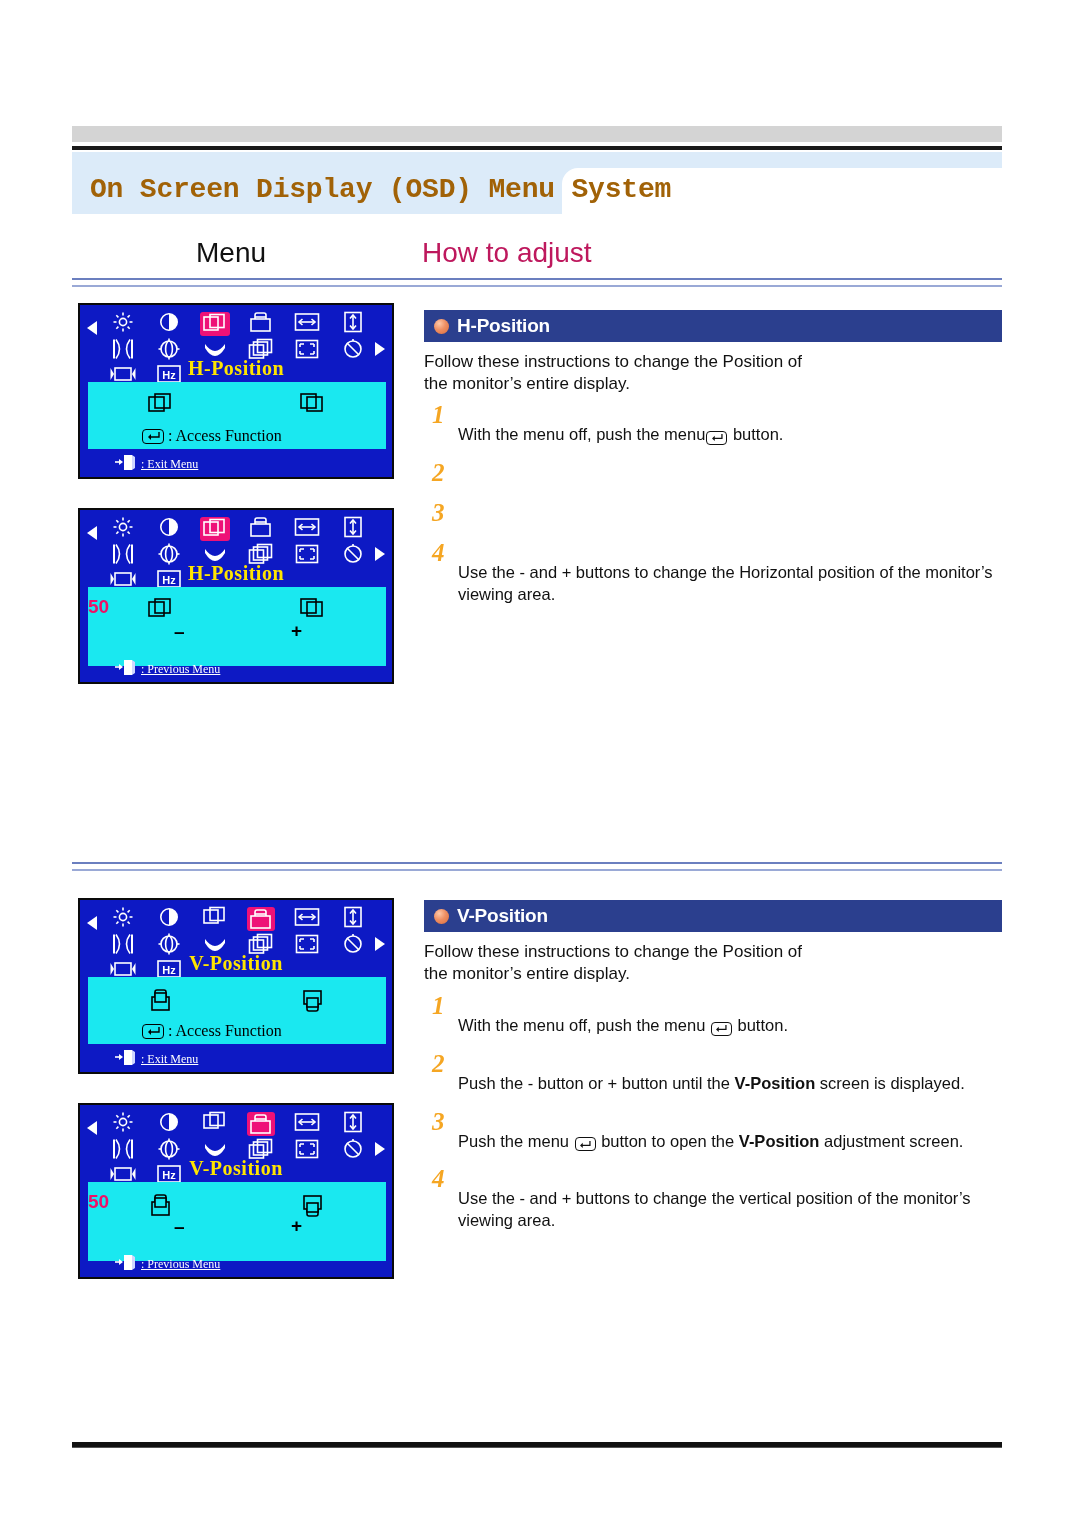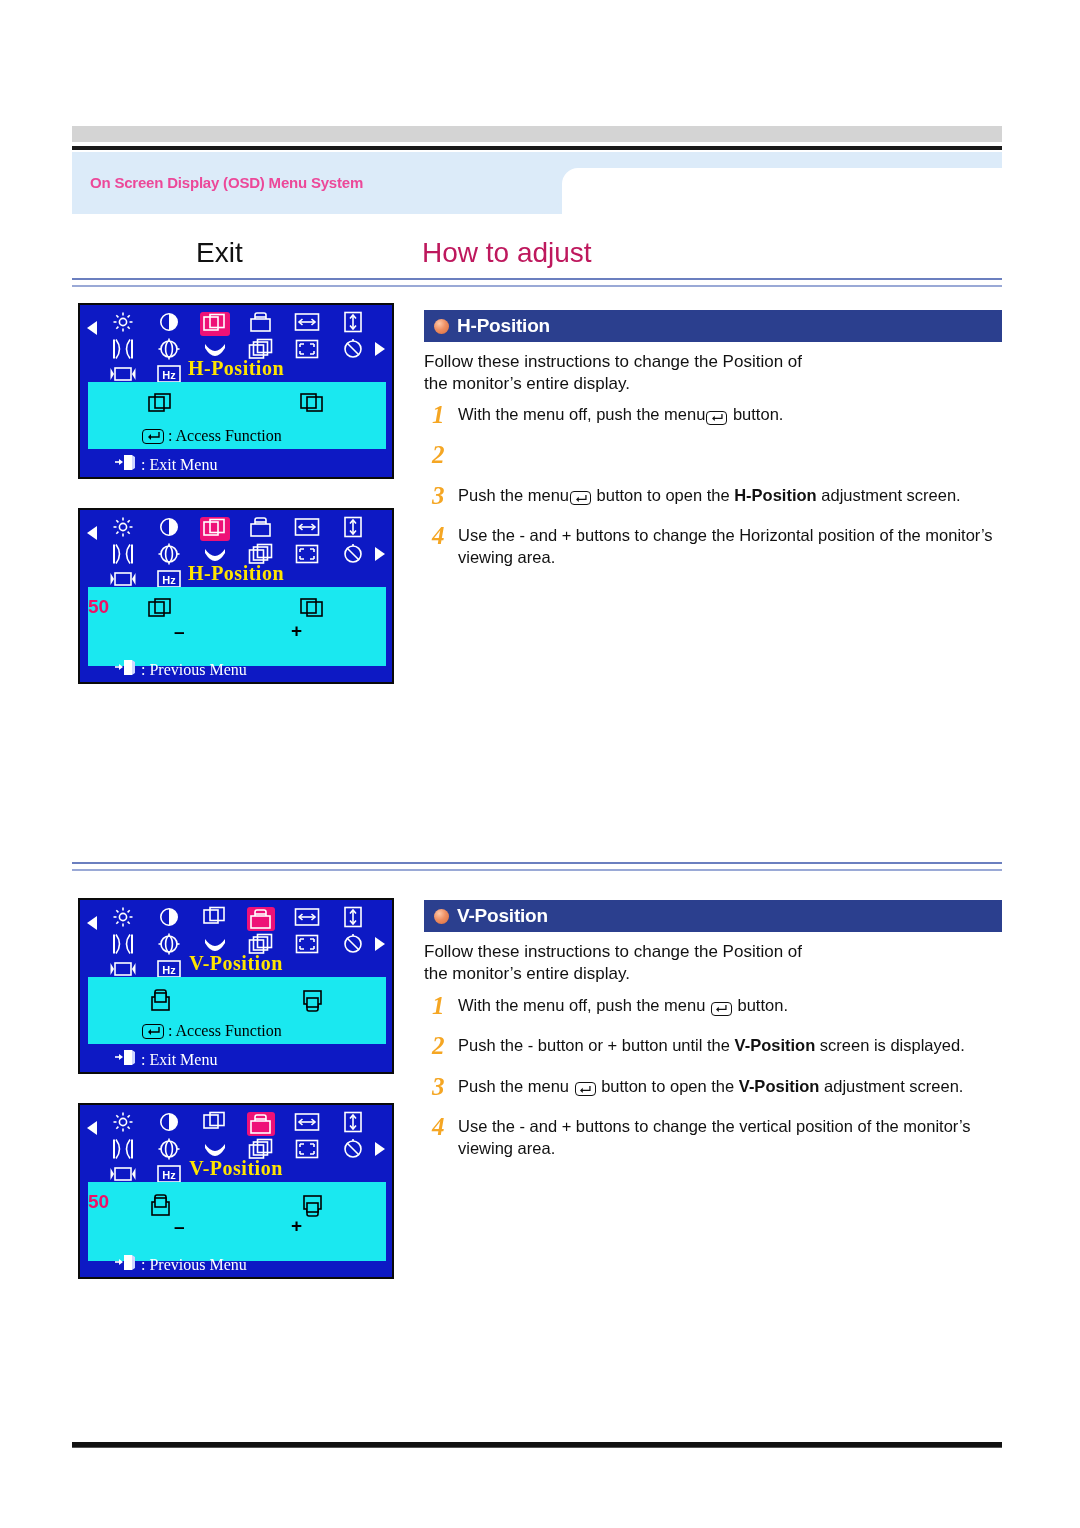--- a/index.html
+++ b/index.html
@@ -52,25 +52,26 @@
   .title-white-fill {
     position: absolute;
     left: 562px; top: 168px;
     width: 440px; height: 46px;
     background: #ffffff;
     border-top-left-radius: 16px;
   }
   .page-title {
     position: absolute;
     left: 90px; top: 174px;
-    font-size: 15px;
+    font-size: 28px;
     font-weight: bold;
-    color: #ec4899;
+    color: #a16207;
     letter-spacing: -0.2px;
     white-space: nowrap;
+    font-family: Liberation Mono, monospace;
   }
 
   
   .col-menu {
     position: absolute;
     left: 196px; top: 237px;
     font-size: 28px;
     color: #111;
     white-space: nowrap;
   }
@@ -210,26 +211,27 @@
     display: flex;
     align-items: center;
     gap: 4px;
     white-space: nowrap;
     padding-left: 24px;
   }
   .osd-exit {
     position: absolute;
     left: 34px; bottom: 2px;
     font-family: "Liberation Serif", serif;
-    font-size: 16px;
+    font-size: 12px;
     color: #ffffff;
     display: flex;
     align-items: center;
     gap: 5px;
     white-space: nowrap;
+    text-decoration: underline;
   }
 
   .key-box {
     display: inline-flex;
     align-items: center;
     justify-content: center;
     width: 22px; height: 15px;
     border: 1.4px solid #000;
     border-radius: 4px;
     box-sizing: border-box;
@@ -298,20 +300,21 @@
     text-align: left;
     padding-left: 8px;
     box-sizing: border-box;
     line-height: 1.05;
   }
   .step-body {
     font-size: 16.5px;
     color: #111;
     line-height: 1.32;
     padding-top: 2px;
+    margin-top: 20px;
   }
   .step-body b { font-weight: bold; }
   .inline-key {
     display: inline-flex;
     align-items: center;
     justify-content: center;
     width: 21px; height: 14px;
     border: 1.4px solid #111;
     border-radius: 4px;
     box-sizing: border-box;
@@ -324,21 +327,21 @@
 
 <div class="page">
 
   <div class="topbar-gray"></div>
   <div class="topbar-rule"></div>
   <div class="title-band"></div>
   <div class="title-white-fill"></div>
   <div class="title-box"></div>
   <div class="page-title">On Screen Display (OSD) Menu System</div>
 
-  <div class="col-menu">Exit</div>
+  <div class="col-menu">Menu</div>
   <div class="col-how">How to adjust</div>
   <div class="rule-double" id="rule-head"></div>
 
   <div class="osd" id="osd-h1">
     <div class="osd-iconrow">
       <div class="osd-arrow-l"></div>
       <div class="osd-arrow-r"></div>
       <div class="icon-grid">
           <span class="ic"><svg width="22" height="22" viewBox="0 0 22 22">
               <circle cx="11" cy="11" r="3.6" fill="none" stroke="#fff" stroke-width="1.6"></circle>
@@ -595,26 +598,20 @@
               <path d="M13 1 L13 6 L3 6" fill="none" stroke="#111" stroke-width="1.4"></path>
               <path d="M5 3 L2 6 L5 9 Z" fill="#111"></path>
             </svg>
           </span> button.</div>
       </div>
       <div class="step">
         <div class="step-num">2</div>
       </div>
       <div class="step">
         <div class="step-num">3</div>
-        <div class="step-body">Push the menu<span class="inline-key">
-            <svg width="14" height="9" viewBox="0 0 15 10">
-              <path d="M13 1 L13 6 L3 6" fill="none" stroke="#111" stroke-width="1.4"></path>
-              <path d="M5 3 L2 6 L5 9 Z" fill="#111"></path>
-            </svg>
-          </span> button to open the <b>H-Position</b> adjustment screen.</div>
       </div>
       <div class="step">
         <div class="step-num">4</div>
         <div class="step-body">Use the  - and  + buttons to change the Horizontal position of the monitor’s viewing area.</div>
       </div>
     </div>
 
   <div class="rule-double" id="rule-mid"></div>
 
   <div class="osd" id="osd-v1">

